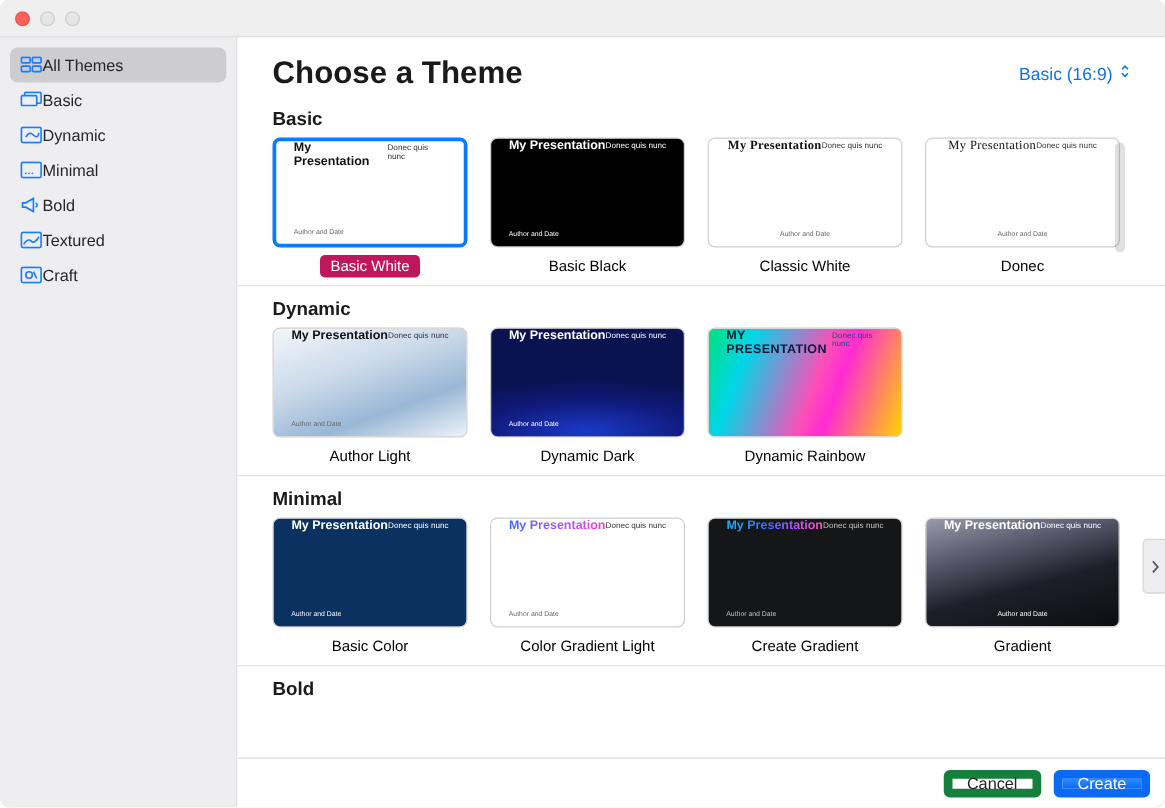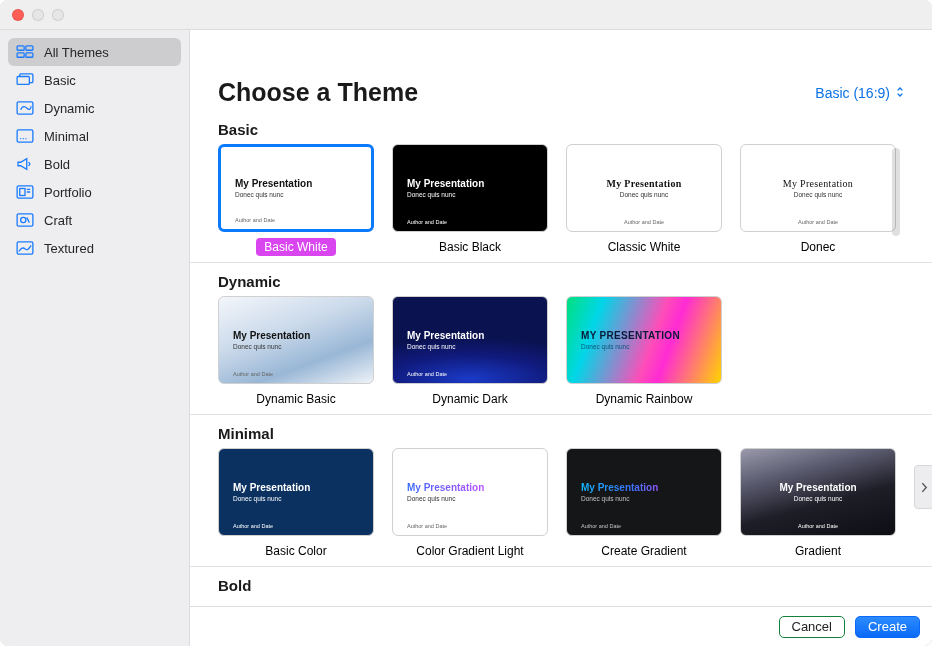--- a/index.html
+++ b/index.html
@@ -38,21 +38,20 @@
 .sidebar {
   width: 190px;
   background: #eeeef0;
   border-right: 1px solid #dcdcdc;
   padding: 8px 8px;
   overflow-y: auto;
 }
 .side-item {
   display: flex;
   align-items: center;
-  gap: 10px;
   height: 28px;
   border-radius: 6px;
   padding: 0 8px;
   font-size: 13px;
   color: #262626;
   cursor: default;
 }
 .side-item.selected {
   background: #cdcdcf;
 }
@@ -64,21 +63,20 @@
 }
 .side-icon svg { stroke: #1a7bff; fill: none; stroke-width: 1.5; }
 
 
 .main {
   flex: 1;
   display: flex;
   flex-direction: column;
   min-width: 0;
   background: #fff;
-  margin-top: 34px;
 }
 .header {
   display: flex;
   align-items: center;
   justify-content: space-between;
   padding: 14px 28px 4px 28px;
 }
 .page-title {
   font-size: 25px;
   font-weight: 700;
@@ -123,21 +121,21 @@
   flex-shrink: 0;
 }
 .thumb {
   width: 156px;
   height: 88px;
   border-radius: 6px;
   border: 1px solid #d0d0d0;
   position: relative;
   overflow: hidden;
   display: flex;
-  flex-direction: column;
+  flex-direction: row;
   justify-content: center;
   padding: 0 14px;
   background: #fff;
 }
 .thumb.selected {
   border: 3px solid #0a7bff;
 }
 .thumb .t-title {
   font-size: 10px;
   font-weight: 700;
@@ -163,21 +161,21 @@
   font-size: 12px;
   color: #000000;
   margin-top: 6px;
   height: 18px;
   display: flex;
   align-items: center;
   padding: 0 8px;
   border-radius: 4px;
 }
 .theme-label.sel-pill {
-  background: #d946ef;
+  background: #be185d;
   color: #fff;
 }
 
 
 .bg-black { background: #000; }
 .bg-black .t-title, .bg-black .t-sub, .bg-black .t-foot { color: #fff; }
 .bg-white2 { background: #fff; }
 .bg-white2 .t-title { font-family: "Times New Roman", serif; letter-spacing: 0.3px; }
 .bg-white3 .t-title { font-family: "Helvetica Neue"; font-weight: 400; letter-spacing: 0.3px; }
 .bg-dynlight {
@@ -240,21 +238,21 @@
 }
 .btn {
   height: 22px;
   min-width: 62px;
   padding: 0 12px;
   border-radius: 5px;
   font-size: 13px;
   display: inline-flex;
   align-items: center;
   justify-content: center;
-  border: 1px solid #15803d;
+  border: 7px solid #15803d;
   background: #fff;
   color: #222;
   cursor: default;
 }
 .btn.primary {
   background: linear-gradient(#2d8bff, #0a6af7);
   border-color: #0a6af7;
   color: #fff;
 }
 
@@ -328,45 +326,34 @@
               <path d="M2 6 v4 h3 l7 4 V2 l-7 4 Z"></path>
               <path d="M14 6 q3 2 0 4"></path>
             </svg>
         </span>
         <span>Bold</span>
       </div>
       <div class="side-item">
         <span class="side-icon">
           <svg viewBox="0 0 20 16" width="18" height="14">
               <rect x="1" y="1" width="18" height="14" rx="1.5"></rect>
-              <rect x="4" y="4" width="6" height="8"></rect>
-              <line x1="12" y1="5" x2="16" y2="5"></line>
-              <line x1="12" y1="8" x2="16" y2="8"></line>
-            </svg>
-        </span>
-        <span>Portfolio</span>
+              <path d="M3 12 q4 -6 7 -3 t7 -4"></path>
+            </svg>
+        </span>
+        <span>Textured</span>
       </div>
       <div class="side-item">
         <span class="side-icon">
           <svg viewBox="0 0 20 16" width="18" height="14">
               <rect x="1" y="1" width="18" height="14" rx="1.5"></rect>
               <circle cx="8" cy="8" r="3"></circle>
               <path d="M12 5 l3 6"></path>
             </svg>
         </span>
         <span>Craft</span>
-      </div>
-      <div class="side-item">
-        <span class="side-icon">
-          <svg viewBox="0 0 20 16" width="18" height="14">
-              <rect x="1" y="1" width="18" height="14" rx="1.5"></rect>
-              <path d="M3 12 q4 -6 7 -3 t7 -4"></path>
-            </svg>
-        </span>
-        <span>Textured</span>
       </div>
     </div>
 
     <div class="main">
       <div class="header">
         <div class="page-title">Choose a Theme</div>
         <div class="aspect-picker">
           <span>Basic (16:9)</span>
           <span class="chev">
             <svg viewBox="0 0 10 14" width="8" height="12" fill="none" stroke="#0b72e6" stroke-width="1.6">
@@ -422,21 +409,21 @@
 
         <div class="section">
           <div class="section-title">Dynamic</div>
           <div class="theme-row">
             <div class="theme-item">
               <div class="thumb bg-dynlight">
                 <div class="t-title">My Presentation</div>
                 <div class="t-sub">Donec quis nunc</div>
                 <div class="t-foot">Author and Date</div>
               </div>
-              <div class="theme-label">Dynamic Basic</div>
+              <div class="theme-label">Author Light</div>
             </div>
             <div class="theme-item">
               <div class="thumb bg-dyndark">
                 <div class="t-title">My Presentation</div>
                 <div class="t-sub">Donec quis nunc</div>
                 <div class="t-foot">Author and Date</div>
               </div>
               <div class="theme-label">Dynamic Dark</div>
             </div>
             <div class="theme-item">

